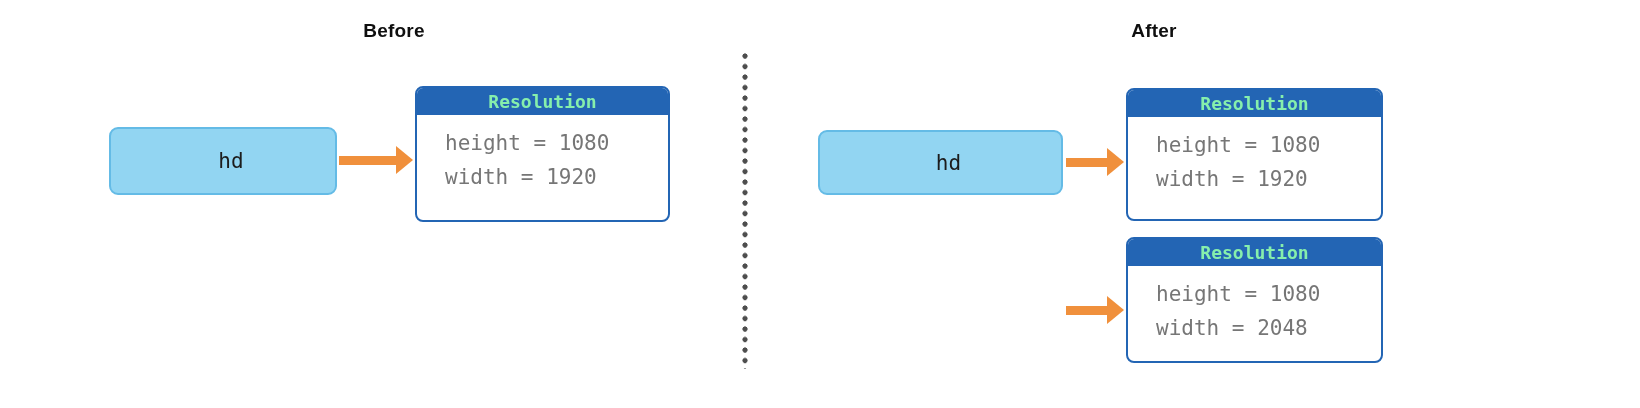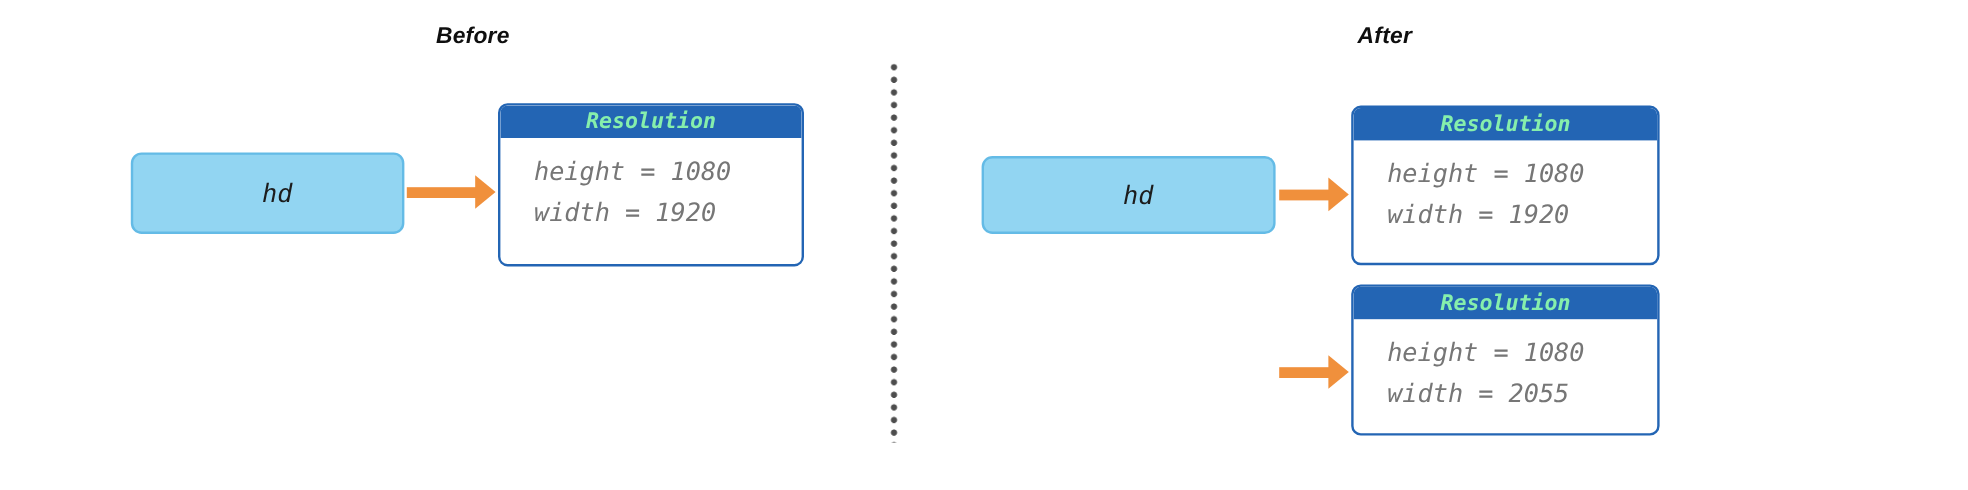--- a/index.html
+++ b/index.html
@@ -7,21 +7,20 @@
     padding: 0;
     background: #ffffff;
     font-family: "Liberation Sans", sans-serif;
   }
   .canvas {
     position: relative;
     width: 1640px;
     height: 384px;
     background: #ffffff;
     overflow: hidden;
-    font-style: italic;
   }
   .panel-title {
     position: absolute;
     top: 20px;
     width: 160px;
     text-align: center;
     font-size: 19px;
     font-weight: bold;
     color: #0f0f0f;
     letter-spacing: 0.2px;
@@ -160,17 +159,17 @@
   </div>
 
   <div class="arrow arrow-after2">
     <div class="arrow-shaft"></div>
     <div class="arrow-head"></div>
   </div>
   <div class="struct-box struct-after2">
     <div class="struct-header">Resolution</div>
     <div class="struct-body">
       <div class="struct-field">height = 1080</div>
-      <div class="struct-field">width = 2055</div>
+      <div class="struct-field">width = 2048</div>
     </div>
   </div>
 
 </div>
 
 </body></html>

